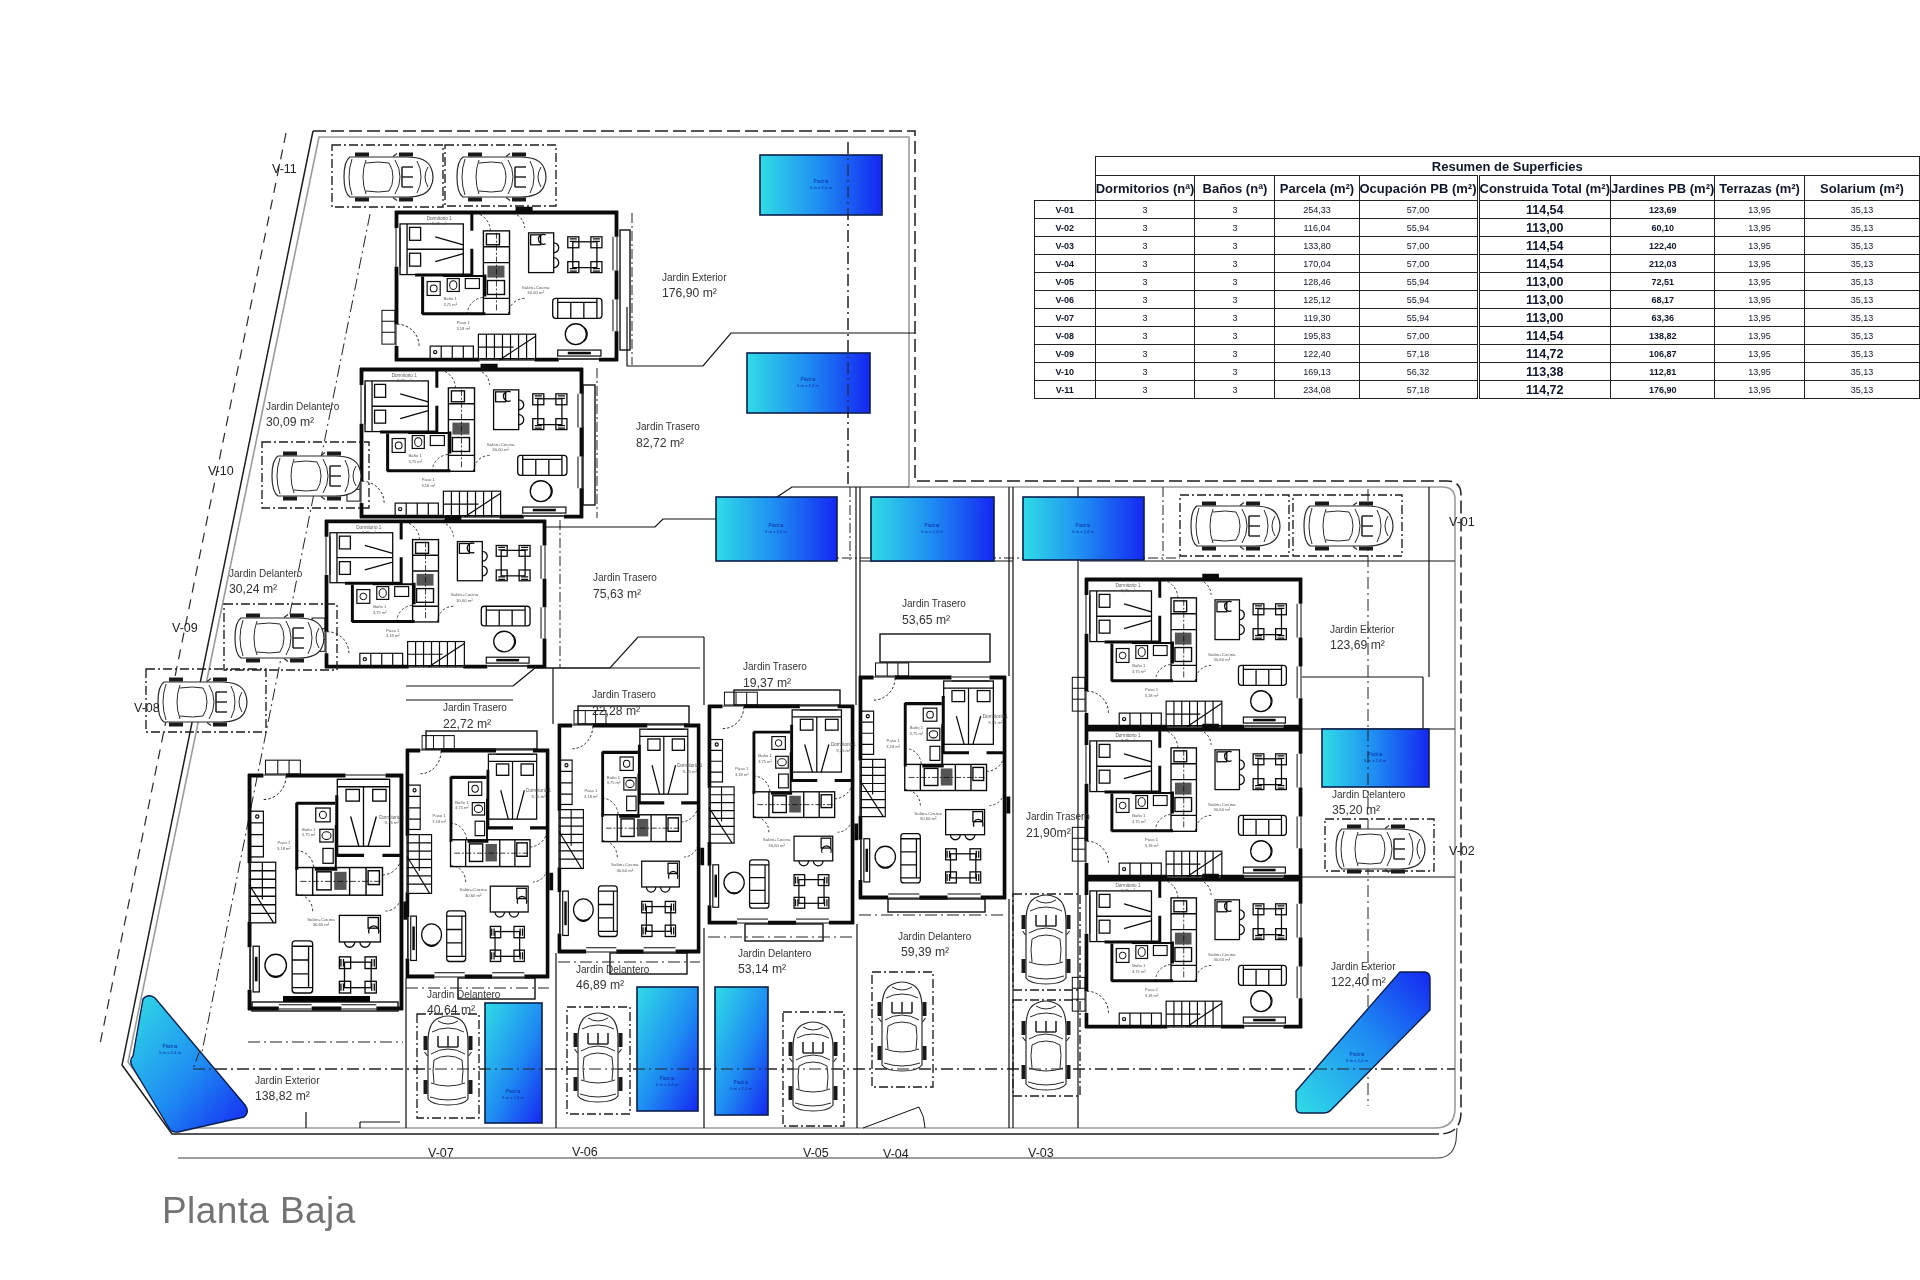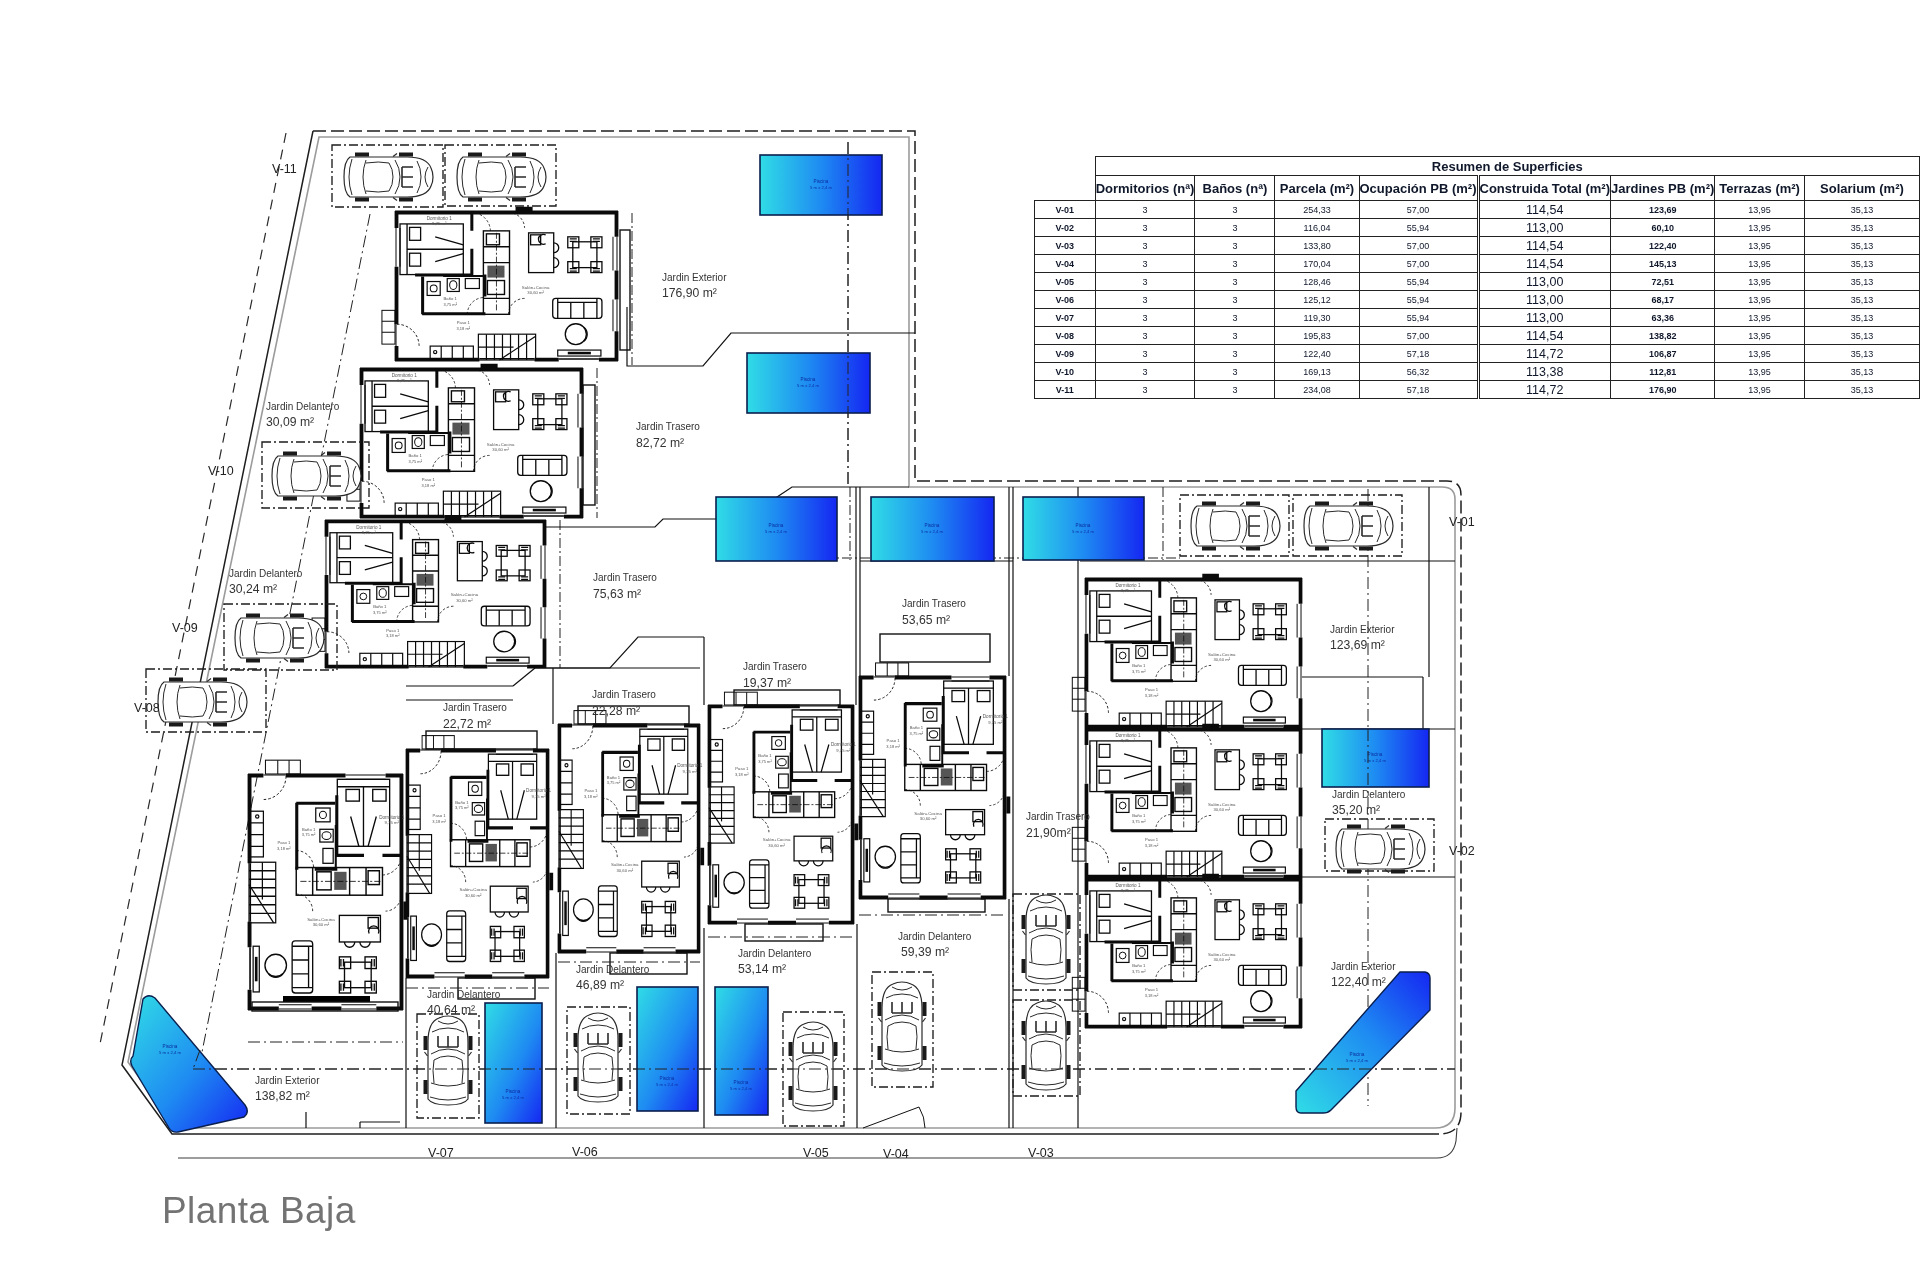--- a/index.html
+++ b/index.html
@@ -7,21 +7,21 @@
         font-family:"Liberation Sans", sans-serif;}
   .title{position:absolute;left:162px;top:1190px;font-size:37px;color:#737373;letter-spacing:0.4px;text-align:center;}
   table.res{position:absolute;left:1034px;top:156px;border-collapse:collapse;
             font-family:"Liberation Sans", sans-serif;color:#0f172a;table-layout:fixed;}
   table.res td,table.res th{border:1px solid #222;padding:0;text-align:center;vertical-align:middle;
             font-size:9px;height:17px;overflow:hidden;white-space:nowrap;}
   table.res .noborder{border:none;}
   table.res .tt{font-weight:bold;font-size:13px;height:18px;}
   table.res .hd{font-weight:bold;font-size:13px;height:24px;}
   table.res .vn{font-weight:bold;}
-  table.res .ct{font-weight:normal;font-size:12.5px;}
+  table.res .ct{font-weight:bold;font-size:12.5px;}
   table.res .jd{font-weight:bold;}
   table.res td:nth-child(6){border-left:3px double #222;}
   table.res tr:first-child td:last-child{border:1.5px solid #222;}
 </style>
 </head>
 <body>
 <div class="page">
 
 <table class="res">
   <colgroup>
@@ -84,21 +84,21 @@
           <td>13,95</td>
           <td>35,13</td>
         </tr>
   <tr>
           <td class="vn">V-04</td>
           <td>3</td>
           <td>3</td>
           <td>170,04</td>
           <td>57,00</td>
           <td class="ct">114,54</td>
-          <td class="jd">145,13</td>
+          <td class="jd">212,03</td>
           <td>13,95</td>
           <td>35,13</td>
         </tr>
   <tr>
           <td class="vn">V-05</td>
           <td>3</td>
           <td>3</td>
           <td>128,46</td>
           <td>55,94</td>
           <td class="ct">113,00</td>

